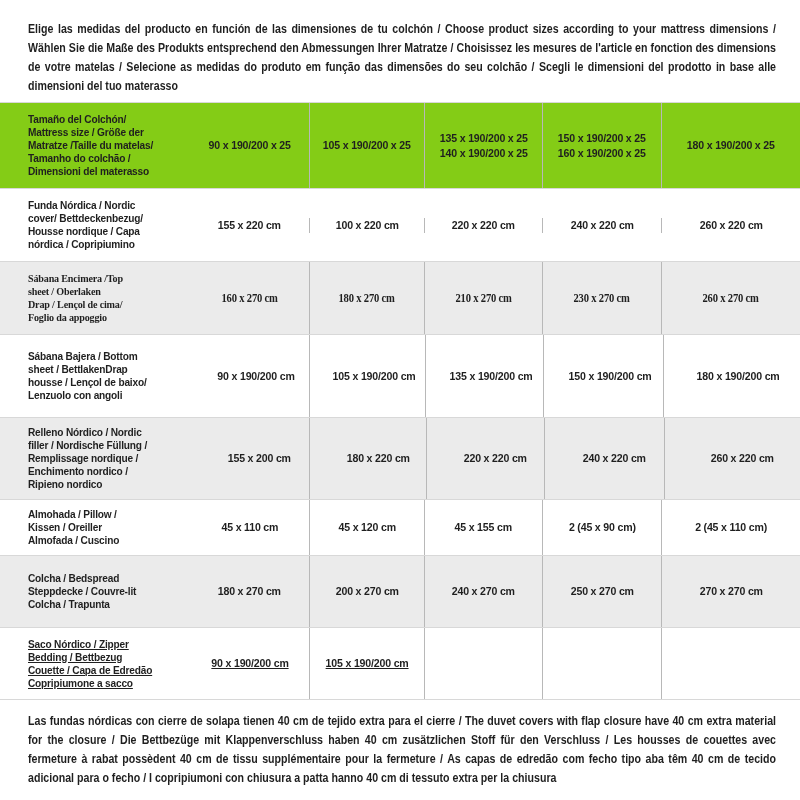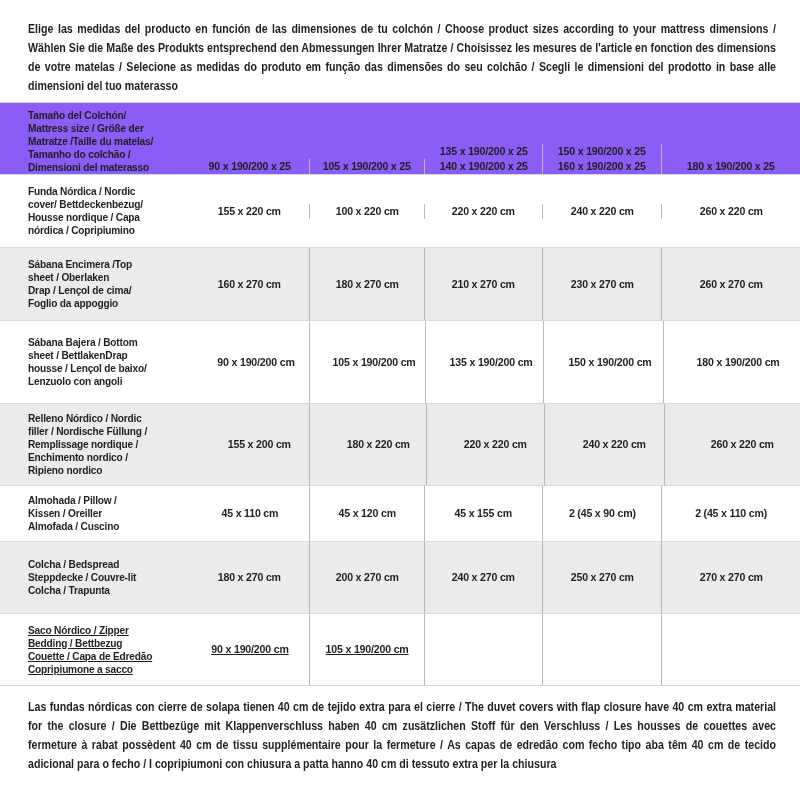--- a/index.html
+++ b/index.html
@@ -29,23 +29,23 @@
 
   
   .size-table {
     margin-top:6px;
     width:800px;
     border-top:1px solid #d8d8d8;
     border-bottom:1px solid #d8d8d8;
   }
   .row { display:flex; border-bottom:1px solid #d8d8d8; background:#ffffff; }
   .row:last-child { border-bottom:none; }
-  .row:nth-child(1){ height:72px; background:#8b5cf6;align-items:flex-end; }
+  .row:nth-child(1){ height:86px; background:#84cc16; }
   .row:nth-child(2){ height:73px;align-items:center; }
-  .row:nth-child(3){ height:73px; background:#ebebeb; }
+  .row:nth-child(3){ height:73px; background:#ebebeb;font-family:Liberation Serif, serif; }
   .row:nth-child(4){ height:83px;gap:13px; }
   .row:nth-child(5){ height:82px; background:#ebebeb;gap:20px; }
   .row:nth-child(6){ height:56px; }
   .row:nth-child(7){ height:72px; background:#ebebeb; }
   .row:nth-child(8){ height:71px;text-decoration:underline; }
 
   .cell { display:flex; align-items:center; }
   .label {
     width:190px;
     padding-left:28px;

